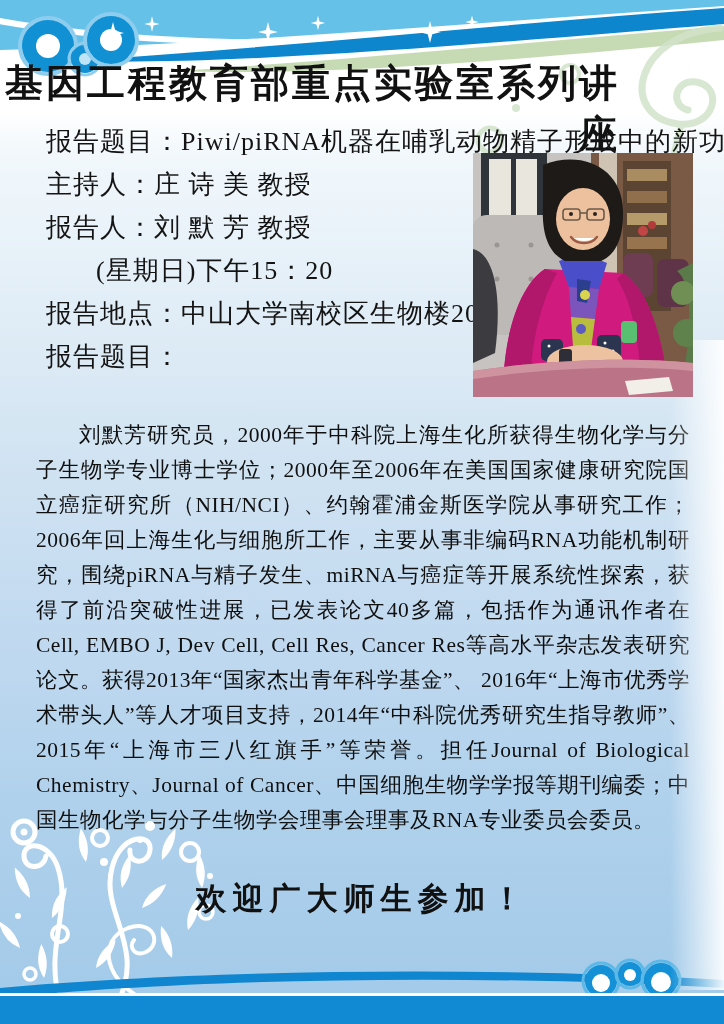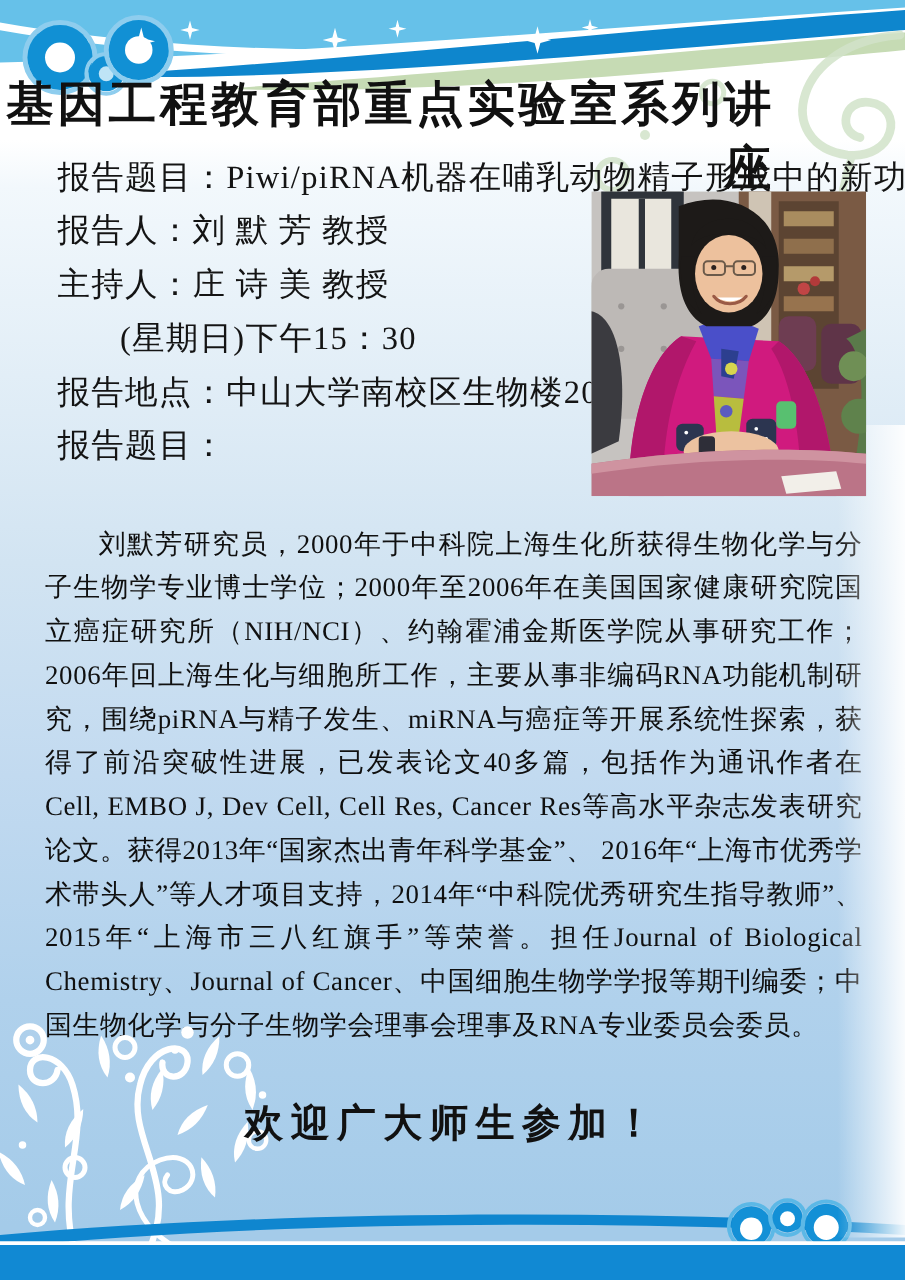--- a/index.html
+++ b/index.html
@@ -120,23 +120,23 @@
       <g transform="translate(206,274) rotate(-40)">
           <ellipse rx="7" ry="17"></ellipse>
         </g>
     </g>
   </svg>
 
   <div class="page-title">基因工程教育部重点实验室系列讲座</div>
 
   <div class="details">
     <div class="detail-line">报告题目：Piwi/piRNA机器在哺乳动物精子形成中的新功能</div>
+    <div class="detail-line">主持人：庄 诗 美  教授</div>
     <div class="detail-line">报告人：刘 默 芳  教授</div>
-    <div class="detail-line">主持人：庄 诗 美  教授</div>
-    <div class="detail-line indent">(星期日)下午15：30</div>
+    <div class="detail-line indent">(星期日)下午15：20</div>
     <div class="detail-line">报告地点：中山大学南校区生物楼205室</div>
     <div class="detail-line">报告题目：</div>
   </div>
 
   <div class="photo">
     <svg width="220" height="244" viewBox="0 0 220 244">
       <rect width="220" height="244" fill="#c6c3c0"></rect>
       <rect x="118" width="102" height="244" fill="#7a5a44"></rect>
       <rect x="126" y="0" width="18" height="170" fill="#cfc4b4"></rect>
       <rect x="8" y="0" width="66" height="92" fill="#2f343b"></rect>

